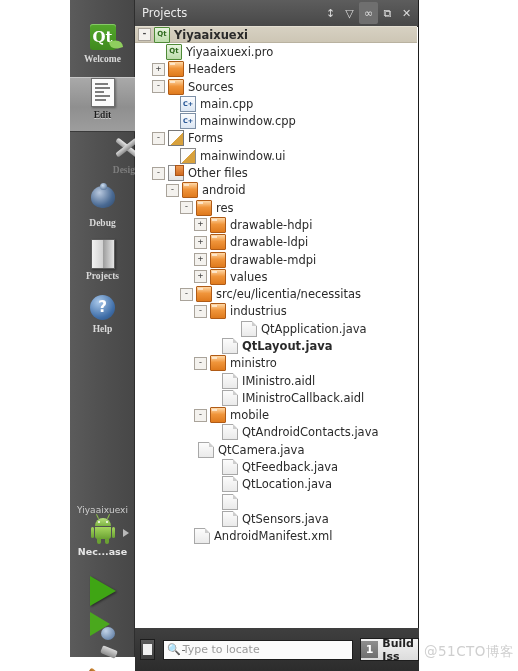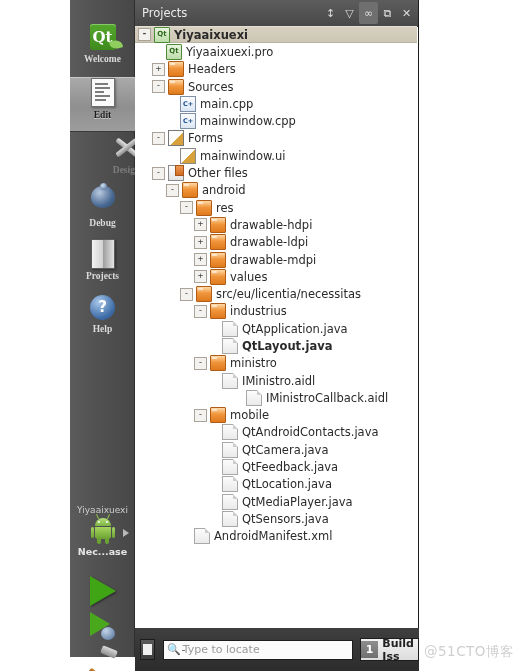--- a/index.html
+++ b/index.html
@@ -302,74 +302,73 @@
       <div class="row" style="padding-left: 45px;">
         <span class="exp">-</span>
         <span class="ic ic-folder"></span>
         <span>src/eu/licentia/necessitas</span>
       </div>
       <div class="row" style="padding-left: 59px;">
         <span class="exp">-</span>
         <span class="ic ic-folder"></span>
         <span>industrius</span>
       </div>
-      <div class="row" style="padding-left: 73px;">
+      <div class="row" style="padding-left: 73px; margin-left: 19px;">
         <span class="noexp"></span>
         <span class="ic ic-file"></span>
         <span>QtApplication.java</span>
       </div>
       <div class="row" style="padding-left: 73px; font-weight: bold;">
         <span class="noexp"></span>
         <span class="ic ic-file"></span>
         <span>QtLayout.java</span>
       </div>
       <div class="row" style="padding-left: 59px;">
         <span class="exp">-</span>
         <span class="ic ic-folder"></span>
         <span>ministro</span>
       </div>
       <div class="row" style="padding-left: 73px;">
         <span class="noexp"></span>
         <span class="ic ic-file"></span>
         <span>IMinistro.aidl</span>
       </div>
-      <div class="row" style="padding-left: 97px;">
+      <div class="row" style="padding-left: 73px;">
         <span class="noexp"></span>
         <span class="ic ic-file"></span>
         <span>IMinistroCallback.aidl</span>
       </div>
       <div class="row" style="padding-left: 59px;">
         <span class="exp">-</span>
         <span class="ic ic-folder"></span>
         <span>mobile</span>
       </div>
       <div class="row" style="padding-left: 73px;">
         <span class="noexp"></span>
         <span class="ic ic-file"></span>
         <span>QtAndroidContacts.java</span>
       </div>
-      <div class="row" style="padding-left: 73px;">
+      <div class="row" style="padding-left: 49px;">
         <span class="noexp"></span>
         <span class="ic ic-file"></span>
         <span>QtCamera.java</span>
       </div>
       <div class="row" style="padding-left: 73px;">
         <span class="noexp"></span>
         <span class="ic ic-file"></span>
         <span>QtFeedback.java</span>
       </div>
       <div class="row" style="padding-left: 73px;">
         <span class="noexp"></span>
         <span class="ic ic-file"></span>
         <span>QtLocation.java</span>
       </div>
       <div class="row" style="padding-left: 73px;">
         <span class="noexp"></span>
         <span class="ic ic-file"></span>
-        <span>QtMediaPlayer.java</span>
       </div>
       <div class="row" style="padding-left: 73px;">
         <span class="noexp"></span>
         <span class="ic ic-file"></span>
         <span>QtSensors.java</span>
       </div>
       <div class="row" style="padding-left: 45px;">
         <span class="noexp"></span>
         <span class="ic ic-file"></span>
         <span>AndroidManifest.xml</span>

